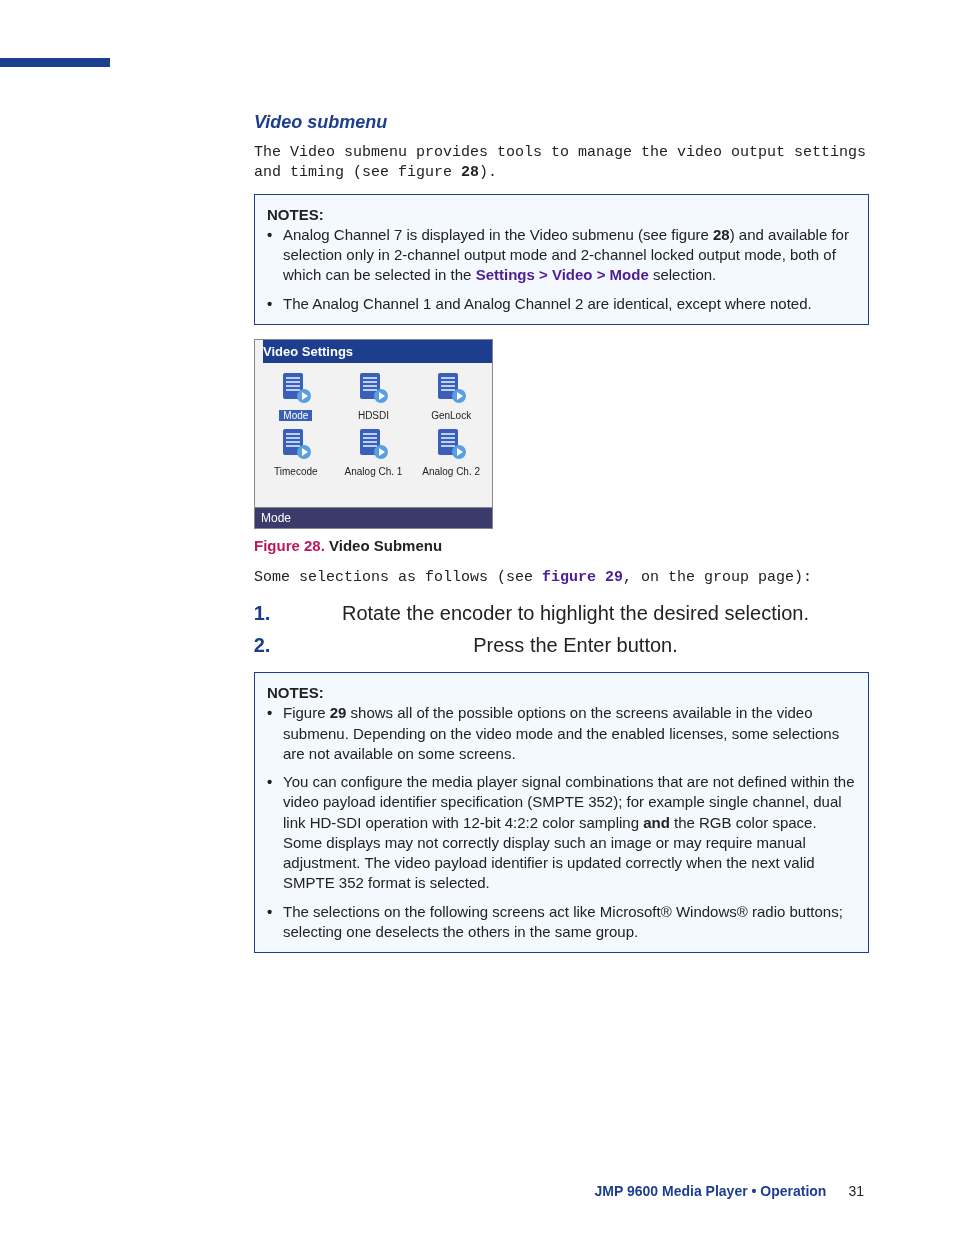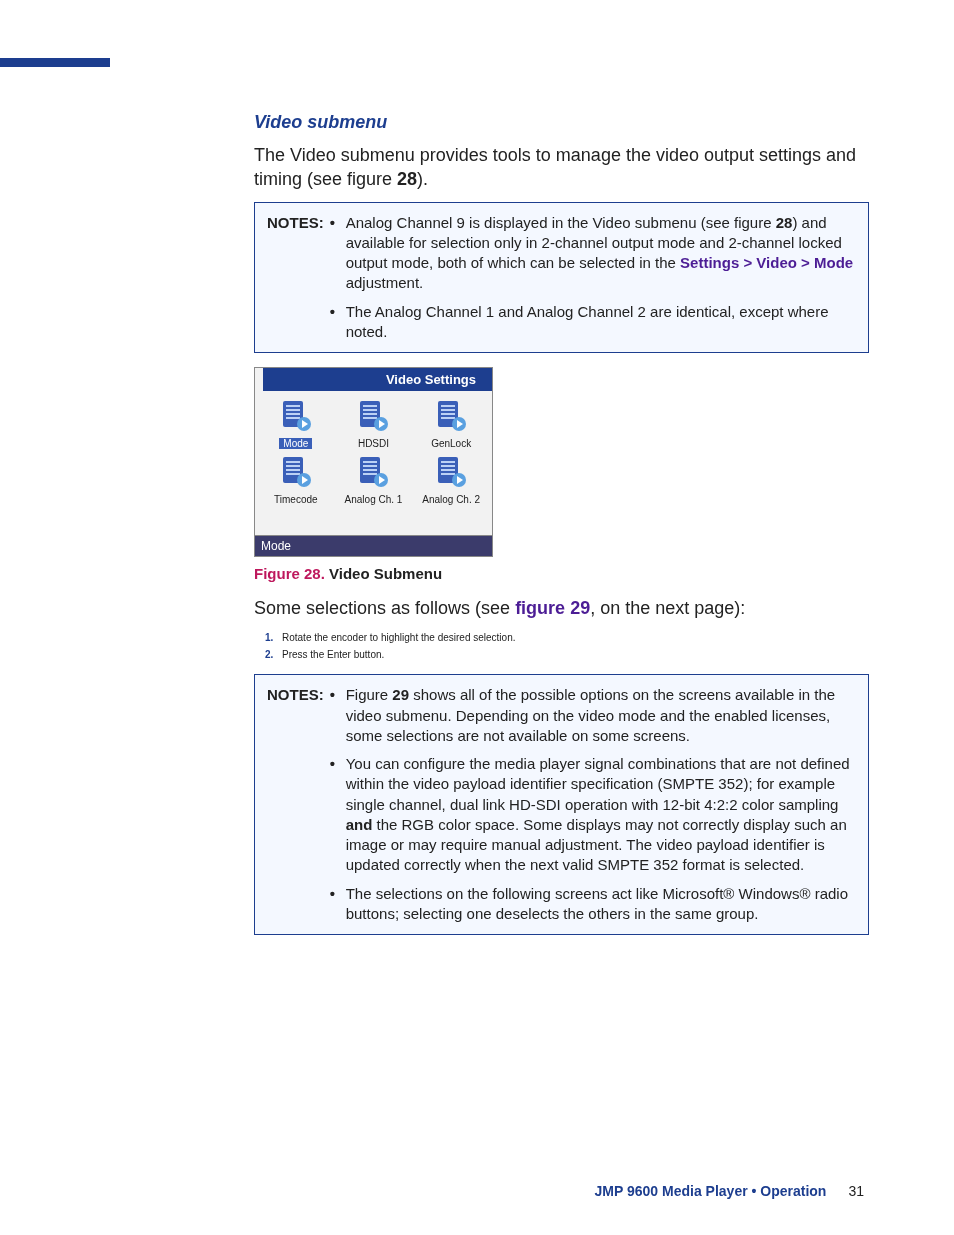--- a/index.html
+++ b/index.html
@@ -1,48 +1,48 @@
 <!DOCTYPE html>
 <html><head>
 <meta charset="utf-8">
 <style>
 html,body{margin:0;padding:0;background:#fff;font-family:Arial,Helvetica,sans-serif;color:#222;}
 .page{width:954px;height:1235px;position:relative;box-sizing:border-box;}
 .top-bar{position:absolute;left:0;top:58px;width:110px;height:9px;background:#1d3e8f;}
 .content{position:absolute;left:254px;top:112px;width:615px;}
 h3.sect{color:#1d3e8f;font-style:italic;font-weight:bold;font-size:18px;margin:0 0 10px 0;}
-p{font-size:18px;line-height:1.35;margin:0 0 10px 0;}
+p{font-size:15px;line-height:1.35;margin:0 0 10px 0;font-family:Liberation Mono, monospace;}
 .notes-box{border:1px solid #1d3e8f;background:#f4f8ff;padding:10px 12px 10px 12px;font-size:15px;line-height:1.35;margin:6px 0 14px 0;}
-.notes-row{display:flex;}
+.notes-row{display:flex;flex-direction:column;}
 .notes-label{font-weight:bold;white-space:nowrap;margin-right:6px;}
 .notes-items{flex:1;}
 .notes-items .item{display:flex;margin-bottom:8px;}
 .notes-items .item:last-child{margin-bottom:0;}
 .notes-items .bullet{width:16px;flex-shrink:0;font-weight:bold;}
 .notes-items .txt{flex:1;}
 .link{color:#4c1d95;font-weight:bold;}
 .img-block{width:237px;}
 .vs-panel{width:237px;border:1px solid #888;background:#f2f2f2;}
-.vs-title{background:#1d3e8f;color:#fff;text-align:right;font-weight:bold;font-size:13px;padding:4px 16px;margin-left:8px;}
+.vs-title{background:#1d3e8f;color:#fff;text-align:left;font-weight:bold;font-size:13px;padding:4px 0;margin-left:8px;}
 .vs-grid{display:flex;flex-wrap:wrap;padding:6px 2px 4px 2px;}
 .vs-cell{width:33.33%;box-sizing:border-box;text-align:center;padding:4px 0 2px 0;}
 .vs-icon{width:30px;height:30px;margin:0 auto 2px auto;position:relative;}
 .vs-icon .body{position:absolute;left:2px;top:0;width:20px;height:26px;background:#3a5fb8;border-radius:2px;}
 .vs-icon .lines{position:absolute;left:5px;top:4px;width:14px;height:2px;background:#bcd1f5;box-shadow:0 4px 0 #bcd1f5,0 8px 0 #bcd1f5,0 12px 0 #bcd1f5;}
 .vs-icon .play{position:absolute;right:0;bottom:0;width:14px;height:14px;border-radius:50%;background:#5aa0e0;}
 .vs-icon .play::after{content:"";position:absolute;left:5px;top:3px;border-left:6px solid #fff;border-top:4px solid transparent;border-bottom:4px solid transparent;}
 .vs-label{font-size:10px;color:#222;}
 .vs-label.sel{background:#3a5fb8;color:#fff;display:inline-block;padding:0 4px;}
 .vs-blank{height:22px;}
 .vs-status{background:#3b3b6b;color:#fff;font-size:12px;padding:3px 6px;border-top:1px solid #888;}
 .caption{margin:8px 0 14px 0;font-size:15px;}
 .caption .fignum{color:#be185d;font-weight:bold;}
 .caption .figtitle{font-weight:bold;}
 ol.steps{padding-left:22px;margin:4px 0 12px 0;}
-ol.steps li{font-size:10px;line-height:1.5;padding-left:6px;margin-bottom:2px;}
+ol.steps li{font-size:20px;line-height:1.5;padding-left:6px;margin-bottom:2px;text-align:center;}
 ol.steps li::marker{color:#1d3e8f;font-weight:bold;}
 .footer{position:absolute;right:90px;bottom:36px;font-size:14px;margin-left:27px;}
 .footer .ftitle{color:#1d3e8f;font-weight:bold;}
 .footer .pnum{margin-left:22px;}
 </style>
 </head>
 <body>
 <div class="page">
 <div class="top-bar"></div>
 
@@ -54,21 +54,21 @@
 <span>The Video submenu provides tools to manage the video output settings and timing (see figure </span><b>28</b><span>).</span>
 </p>
 
 <div class="notes-box">
 <div class="notes-row">
 <div class="notes-label">NOTES:</div>
 <div class="notes-items">
 <div class="item">
 <div class="bullet">•</div>
 <div class="txt">
-<span>Analog Channel 9 is displayed in the Video submenu (see figure </span><b>28</b><span>) and available for selection only in 2-channel output mode and 2-channel locked output mode, both of which can be selected in the </span><span class="link">Settings &gt; Video &gt; Mode</span><span> adjustment.</span>
+<span>Analog Channel 7 is displayed in the Video submenu (see figure </span><b>28</b><span>) and available for selection only in 2-channel output mode and 2-channel locked output mode, both of which can be selected in the </span><span class="link">Settings &gt; Video &gt; Mode</span><span> selection.</span>
 </div>
 </div>
 <div class="item">
 <div class="bullet">•</div>
 <div class="txt">The Analog Channel 1 and Analog Channel 2 are identical, except where noted.</div>
 </div>
 </div>
 </div>
 </div>
 
@@ -110,21 +110,21 @@
 <div class="vs-blank"></div>
 <div class="vs-status">Mode</div>
 </div>
 </div>
 
 <div class="caption">
 <span class="fignum">Figure 28.</span> <span class="figtitle">Video Submenu</span>
 </div>
 
 <p>
-<span>Some selections as follows (see </span><span class="link">figure 29</span><span>, on the next page):</span>
+<span>Some selections as follows (see </span><span class="link">figure 29</span><span>, on the group page):</span>
 </p>
 
 <ol class="steps">
 <li>Rotate the encoder to highlight the desired selection.</li>
 <li>Press the Enter button.</li>
 </ol>
 
 <div class="notes-box">
 <div class="notes-row">
 <div class="notes-label">NOTES:</div>

